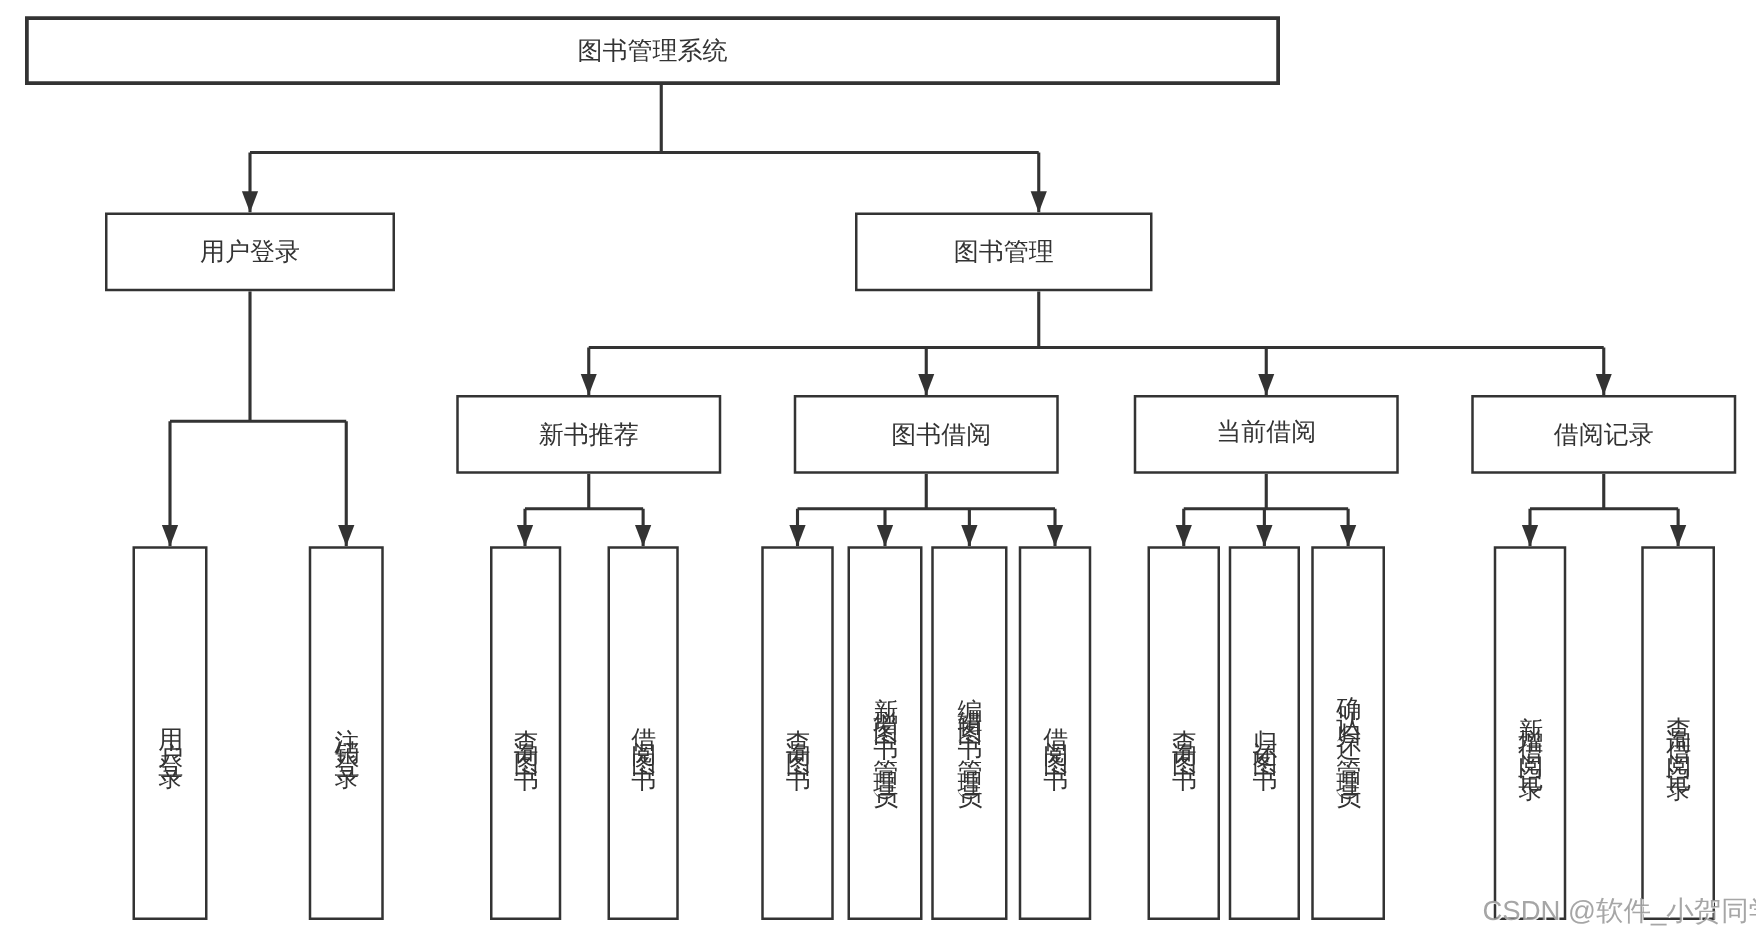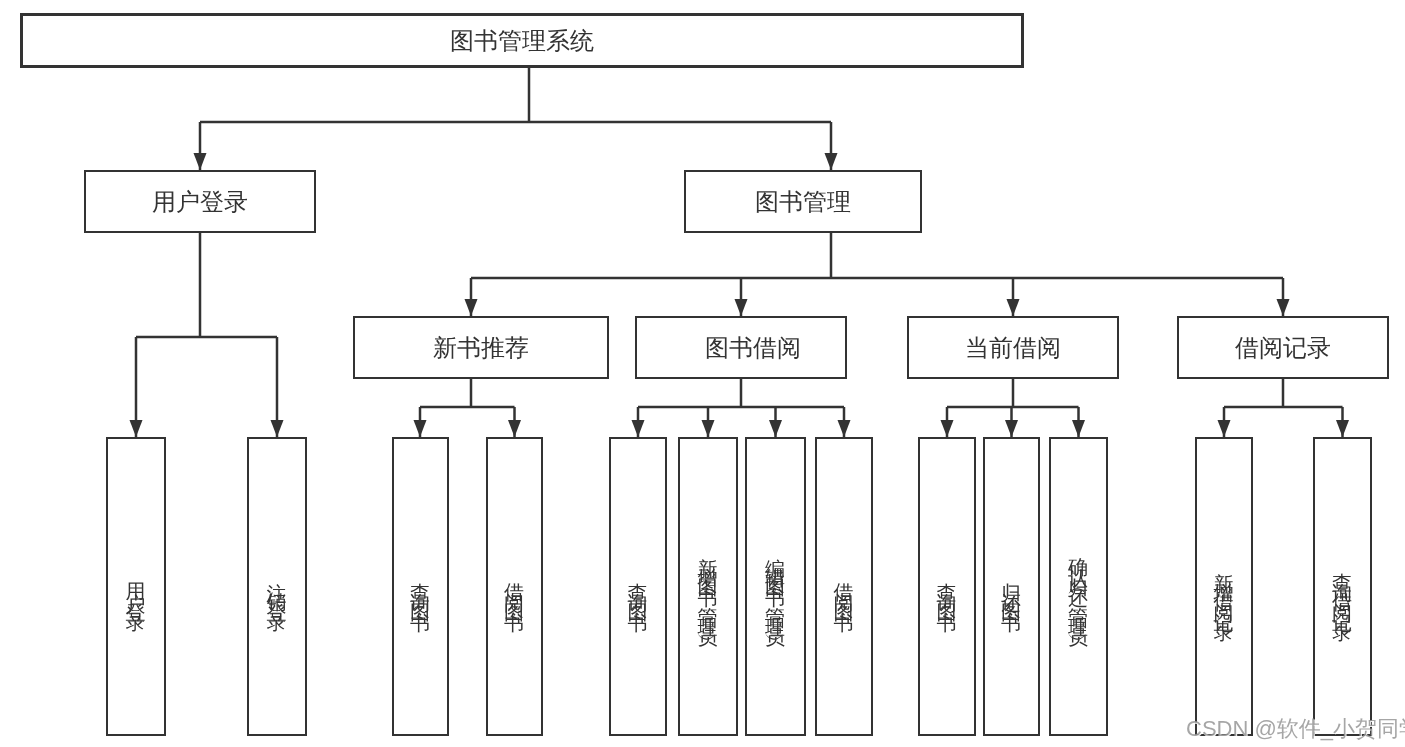--- a/index.html
+++ b/index.html
@@ -10,39 +10,39 @@
     font-family:"Liberation Sans","DejaVu Sans",sans-serif;
     overflow:hidden;
   }
   #wires{position:absolute;left:0;top:0;width:1405px;height:747px;}
   .node{
     position:absolute;
     border:2px solid #333333;
     background:#ffffff;
     color:#333333;
     display:flex;align-items:center;justify-content:center;
-    font-size:24px;
+    font-size:20px;
     box-sizing:border-box;
     text-align:center;
     line-height:1;
   }
   .v{
     writing-mode:vertical-rl;
     letter-spacing:10px;
     font-size:20px;
   }
   
   .n-root{left:20px;top:13px;width:1004px;height:55px;border-width:3px;}
   
   .n-user-login{left:84px;top:170px;width:232px;height:63px;}
   .n-book-mgmt{left:684px;top:170px;width:238px;height:63px;}
   
-  .n-new-book{left:353px;top:316px;width:256px;height:63px;text-align:center;}
+  .n-new-book{left:365px;top:316px;width:212px;height:63px;text-align:center;}
   .n-book-borrow{left:635px;top:316px;width:212px;height:63px;padding-left:24px;}
-  .n-current{left:907px;top:316px;width:212px;height:63px;}
+  .n-current{left:907px;top:316px;width:212px;height:63px;font-family:Liberation Mono, monospace;}
   .n-records{left:1177px;top:316px;width:212px;height:63px;text-align:right;}
   
   .leaf{top:437px;height:299px;}
   .n-l-user{left:106px;width:60px;}
   .n-l-logout{left:247px;width:60px;}
   .n-l-nbr-q{left:392px;width:57px;}
   .n-l-nbr-b{left:486px;width:57px;}
   .n-l-bb-q{left:609px;width:58px;}
   .n-l-bb-add{left:678px;width:60px;}
   .n-l-bb-edit{left:745px;width:61px;}

